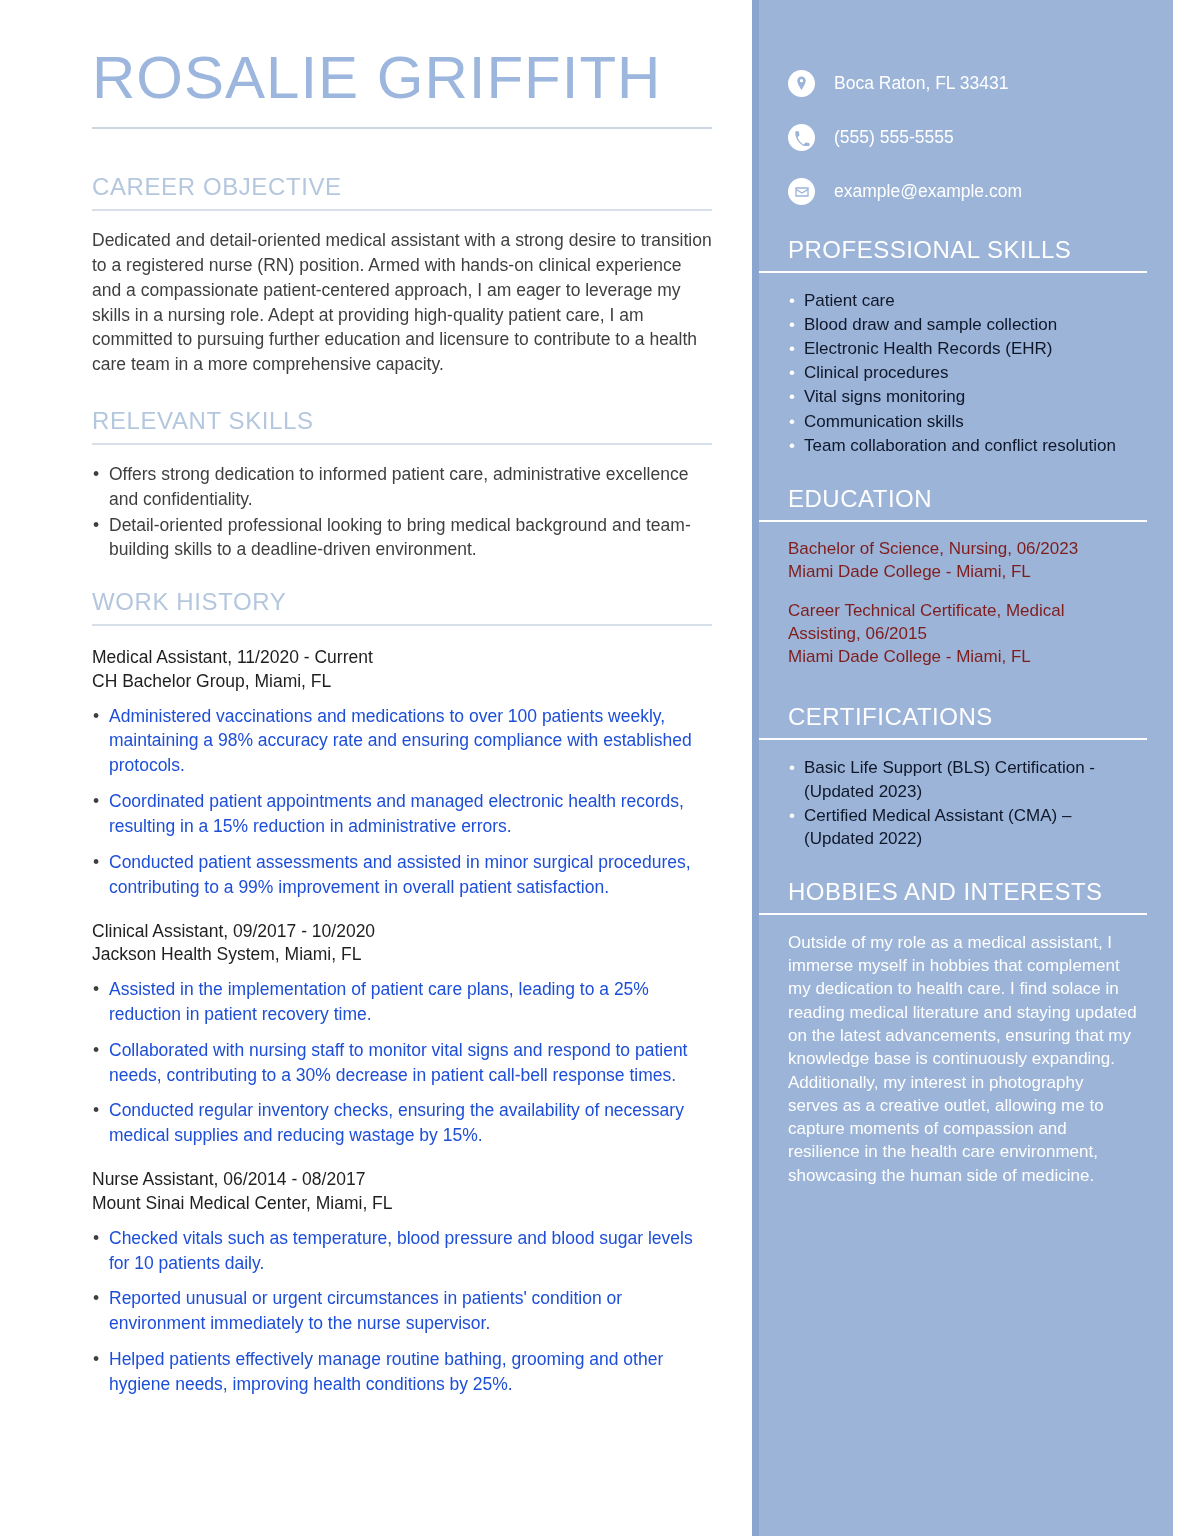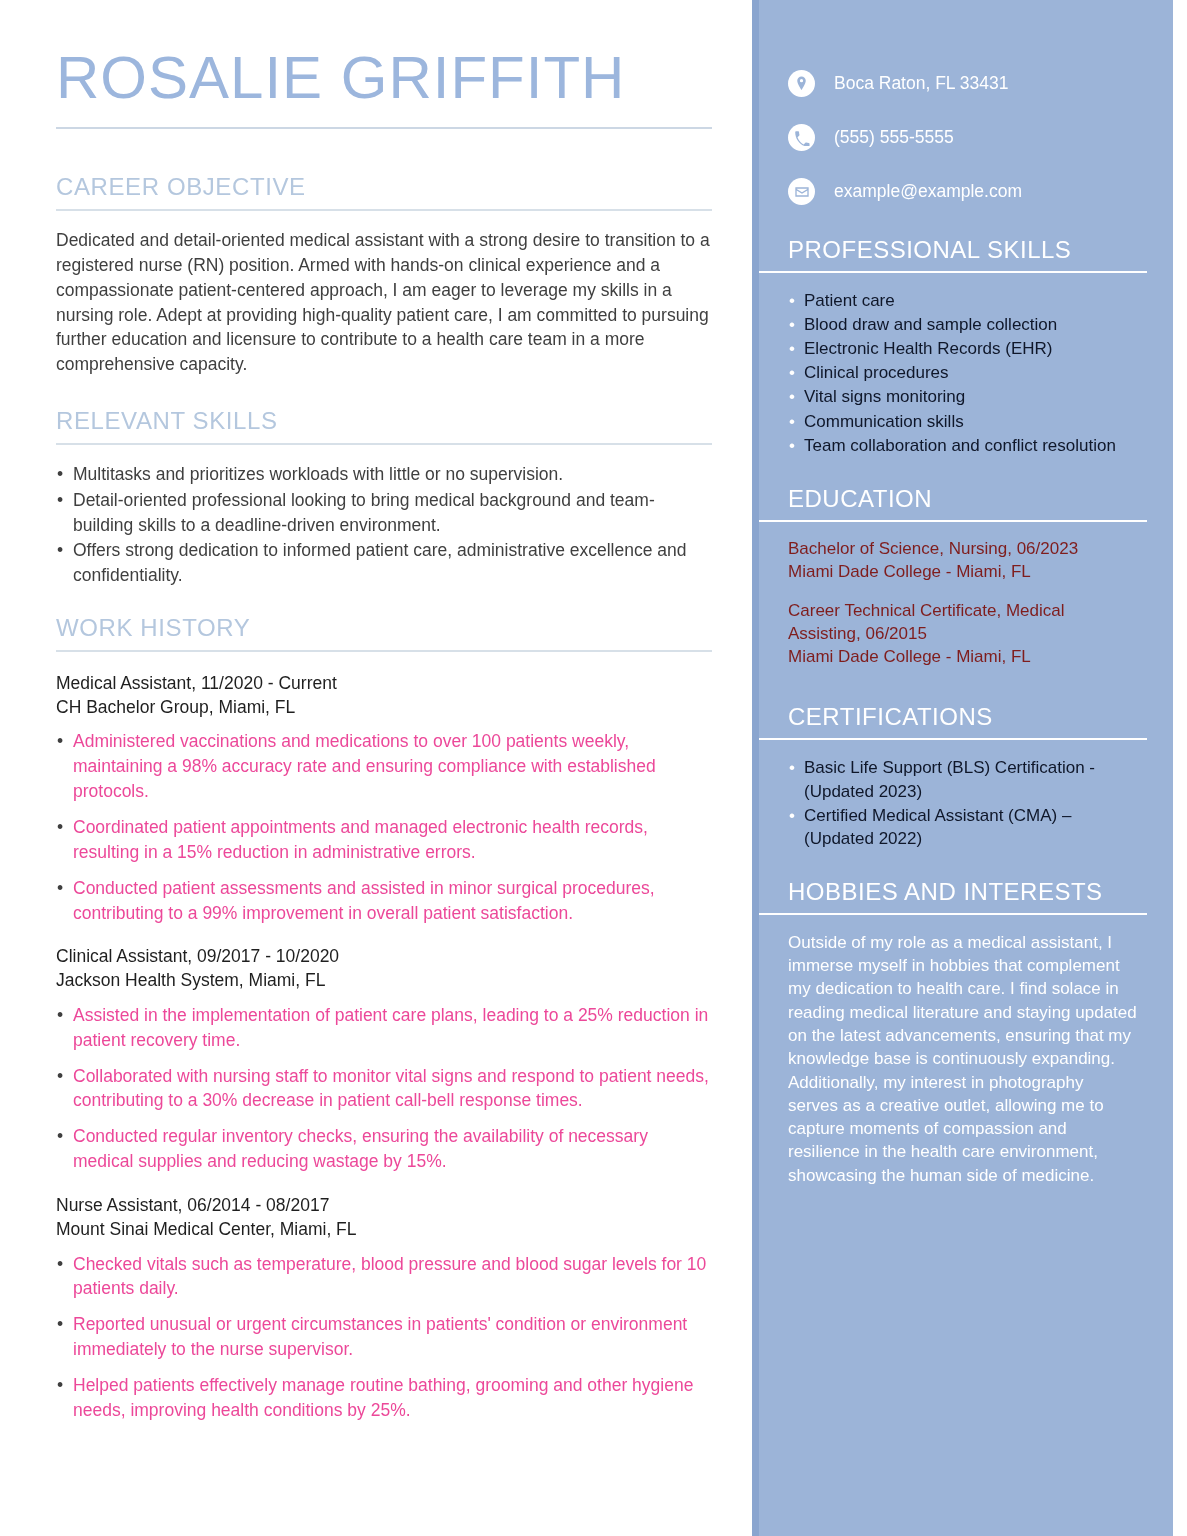--- a/index.html
+++ b/index.html
@@ -16,21 +16,21 @@
     width: 1187px;
     height: 1536px;
     background: #ffffff;
     display: flex;
     overflow: hidden;
   }
 
   
   .main {
     width: 752px;
-    padding: 44px 40px 0 56px;
+    padding: 44px 40px 0 92px;
     background: #ffffff;
   }
 
   .name-title {
     font-size: 60px;
     font-weight: 400;
     letter-spacing: 1px;
     color: #9cb6dd;
     line-height: 1.12;
     white-space: nowrap;
@@ -98,21 +98,21 @@
   ul.job-bullets {
     list-style: none;
     margin-top: 10px;
   }
 
   ul.job-bullets > li {
     position: relative;
     padding-left: 17px;
     font-size: 17.5px;
     line-height: 1.42;
-    color: #ec4899;
+    color: #1d4ed8;
     margin-bottom: 11px;
   }
 
   ul.job-bullets > li::before {
     content: "\2022";
     position: absolute;
     left: 1px;
     top: 0;
     color: #3f3f3f;
   }
@@ -234,23 +234,22 @@
       <div class="sec-rule"></div>
       <p class="para">Dedicated and detail-oriented medical assistant with a strong desire to transition to a registered nurse (RN) position. Armed with hands-on clinical experience and a compassionate patient-centered approach, I am eager to leverage my skills in a nursing role. Adept at providing high-quality patient care, I am committed to pursuing further education and licensure to contribute to a health care team in a more comprehensive capacity.</p>
     </div>
 
     <div class="gap-lg"></div>
 
     <div class="section">
       <div class="sec-head">RELEVANT SKILLS</div>
       <div class="sec-rule"></div>
       <ul class="bullets">
-        <li>Multitasks and prioritizes workloads with little or no supervision.</li>
+        <li>Offers strong dedication to informed patient care, administrative excellence and confidentiality.</li>
         <li>Detail-oriented professional looking to bring medical background and team-building skills to a deadline-driven environment.</li>
-        <li>Offers strong dedication to informed patient care, administrative excellence and confidentiality.</li>
       </ul>
     </div>
 
     <div class="gap-md"></div>
 
     <div class="section">
       <div class="sec-head">WORK HISTORY</div>
       <div class="sec-rule"></div>
 
       <div class="job">

